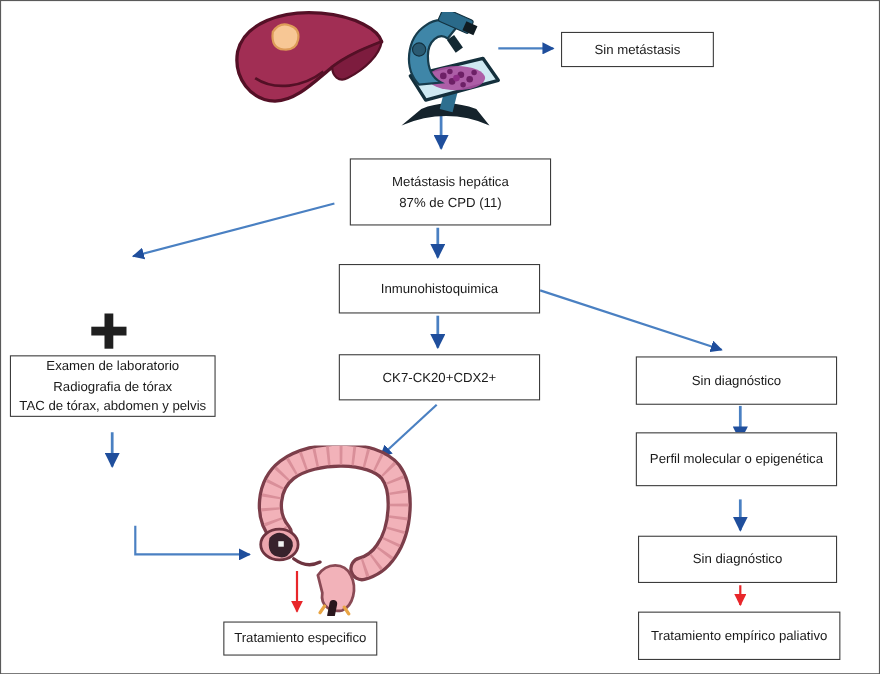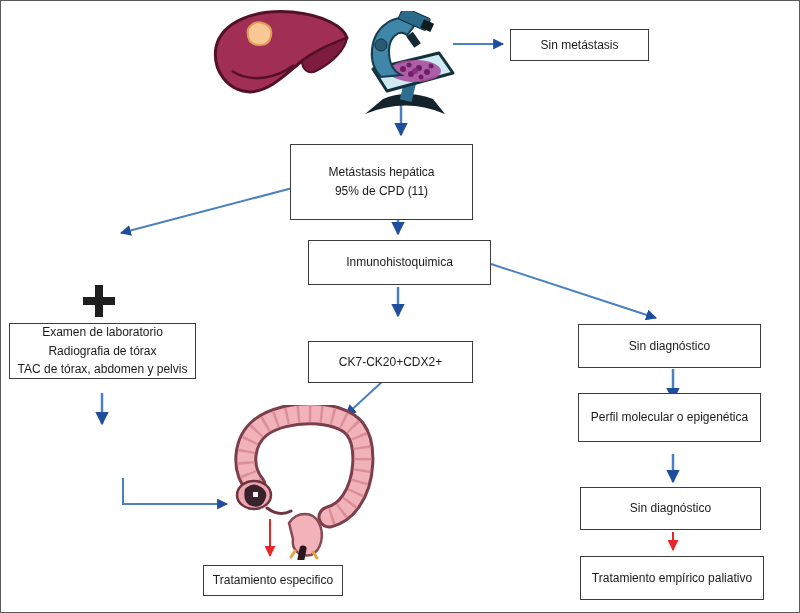--- a/index.html
+++ b/index.html
@@ -99,38 +99,38 @@
     <rect x="26" y="87" width="5" height="5" fill="#f2f2f2"></rect>
     <path d="M40,103 q12,9 24,3" fill="none" stroke="#6e3440" stroke-width="3" stroke-linecap="round"></path>
   </svg>
 
   <div class="plus"></div>
 
   <div class="node" style="left:509px;top:28px;width:139px;height:32px">
     <span class="line">Sin metástasis</span>
   </div>
 
-  <div class="node" style="left:289px;top:143px;width:183px;height:76px">
+  <div class="node" style="left:317px;top:143px;width:183px;height:61px">
     <span class="line">Metástasis hepática</span>
-    <span class="line">95% de CPD (11)</span>
+    <span class="line">87% de CPD (11)</span>
   </div>
 
 
   <div class="node" style="left:8px;top:322px;width:187px;height:56px">
     <span class="line">Examen de laboratorio</span>
     <span class="line">Radiografia de tórax</span>
     <span class="line">TAC de tórax, abdomen y pelvis</span>
   </div>
 
 
   <div class="node" style="left:307px;top:239px;width:183px;height:45px">
     <span class="line">Inmunohistoquimica</span>
   </div>
 
-  <div class="node" style="left:307px;top:340px;width:165px;height:42px">
+  <div class="node" style="left:307px;top:321px;width:183px;height:42px">
     <span class="line">CK7-CK20+CDX2+</span>
   </div>
 
   <div class="node" style="left:577px;top:323px;width:183px;height:44px">
     <span class="line">Sin diagnóstico</span>
   </div>
 
   <div class="node" style="left:577px;top:392px;width:183px;height:49px">
     <span class="line">Perfil molecular o epigenética</span>
   </div>

